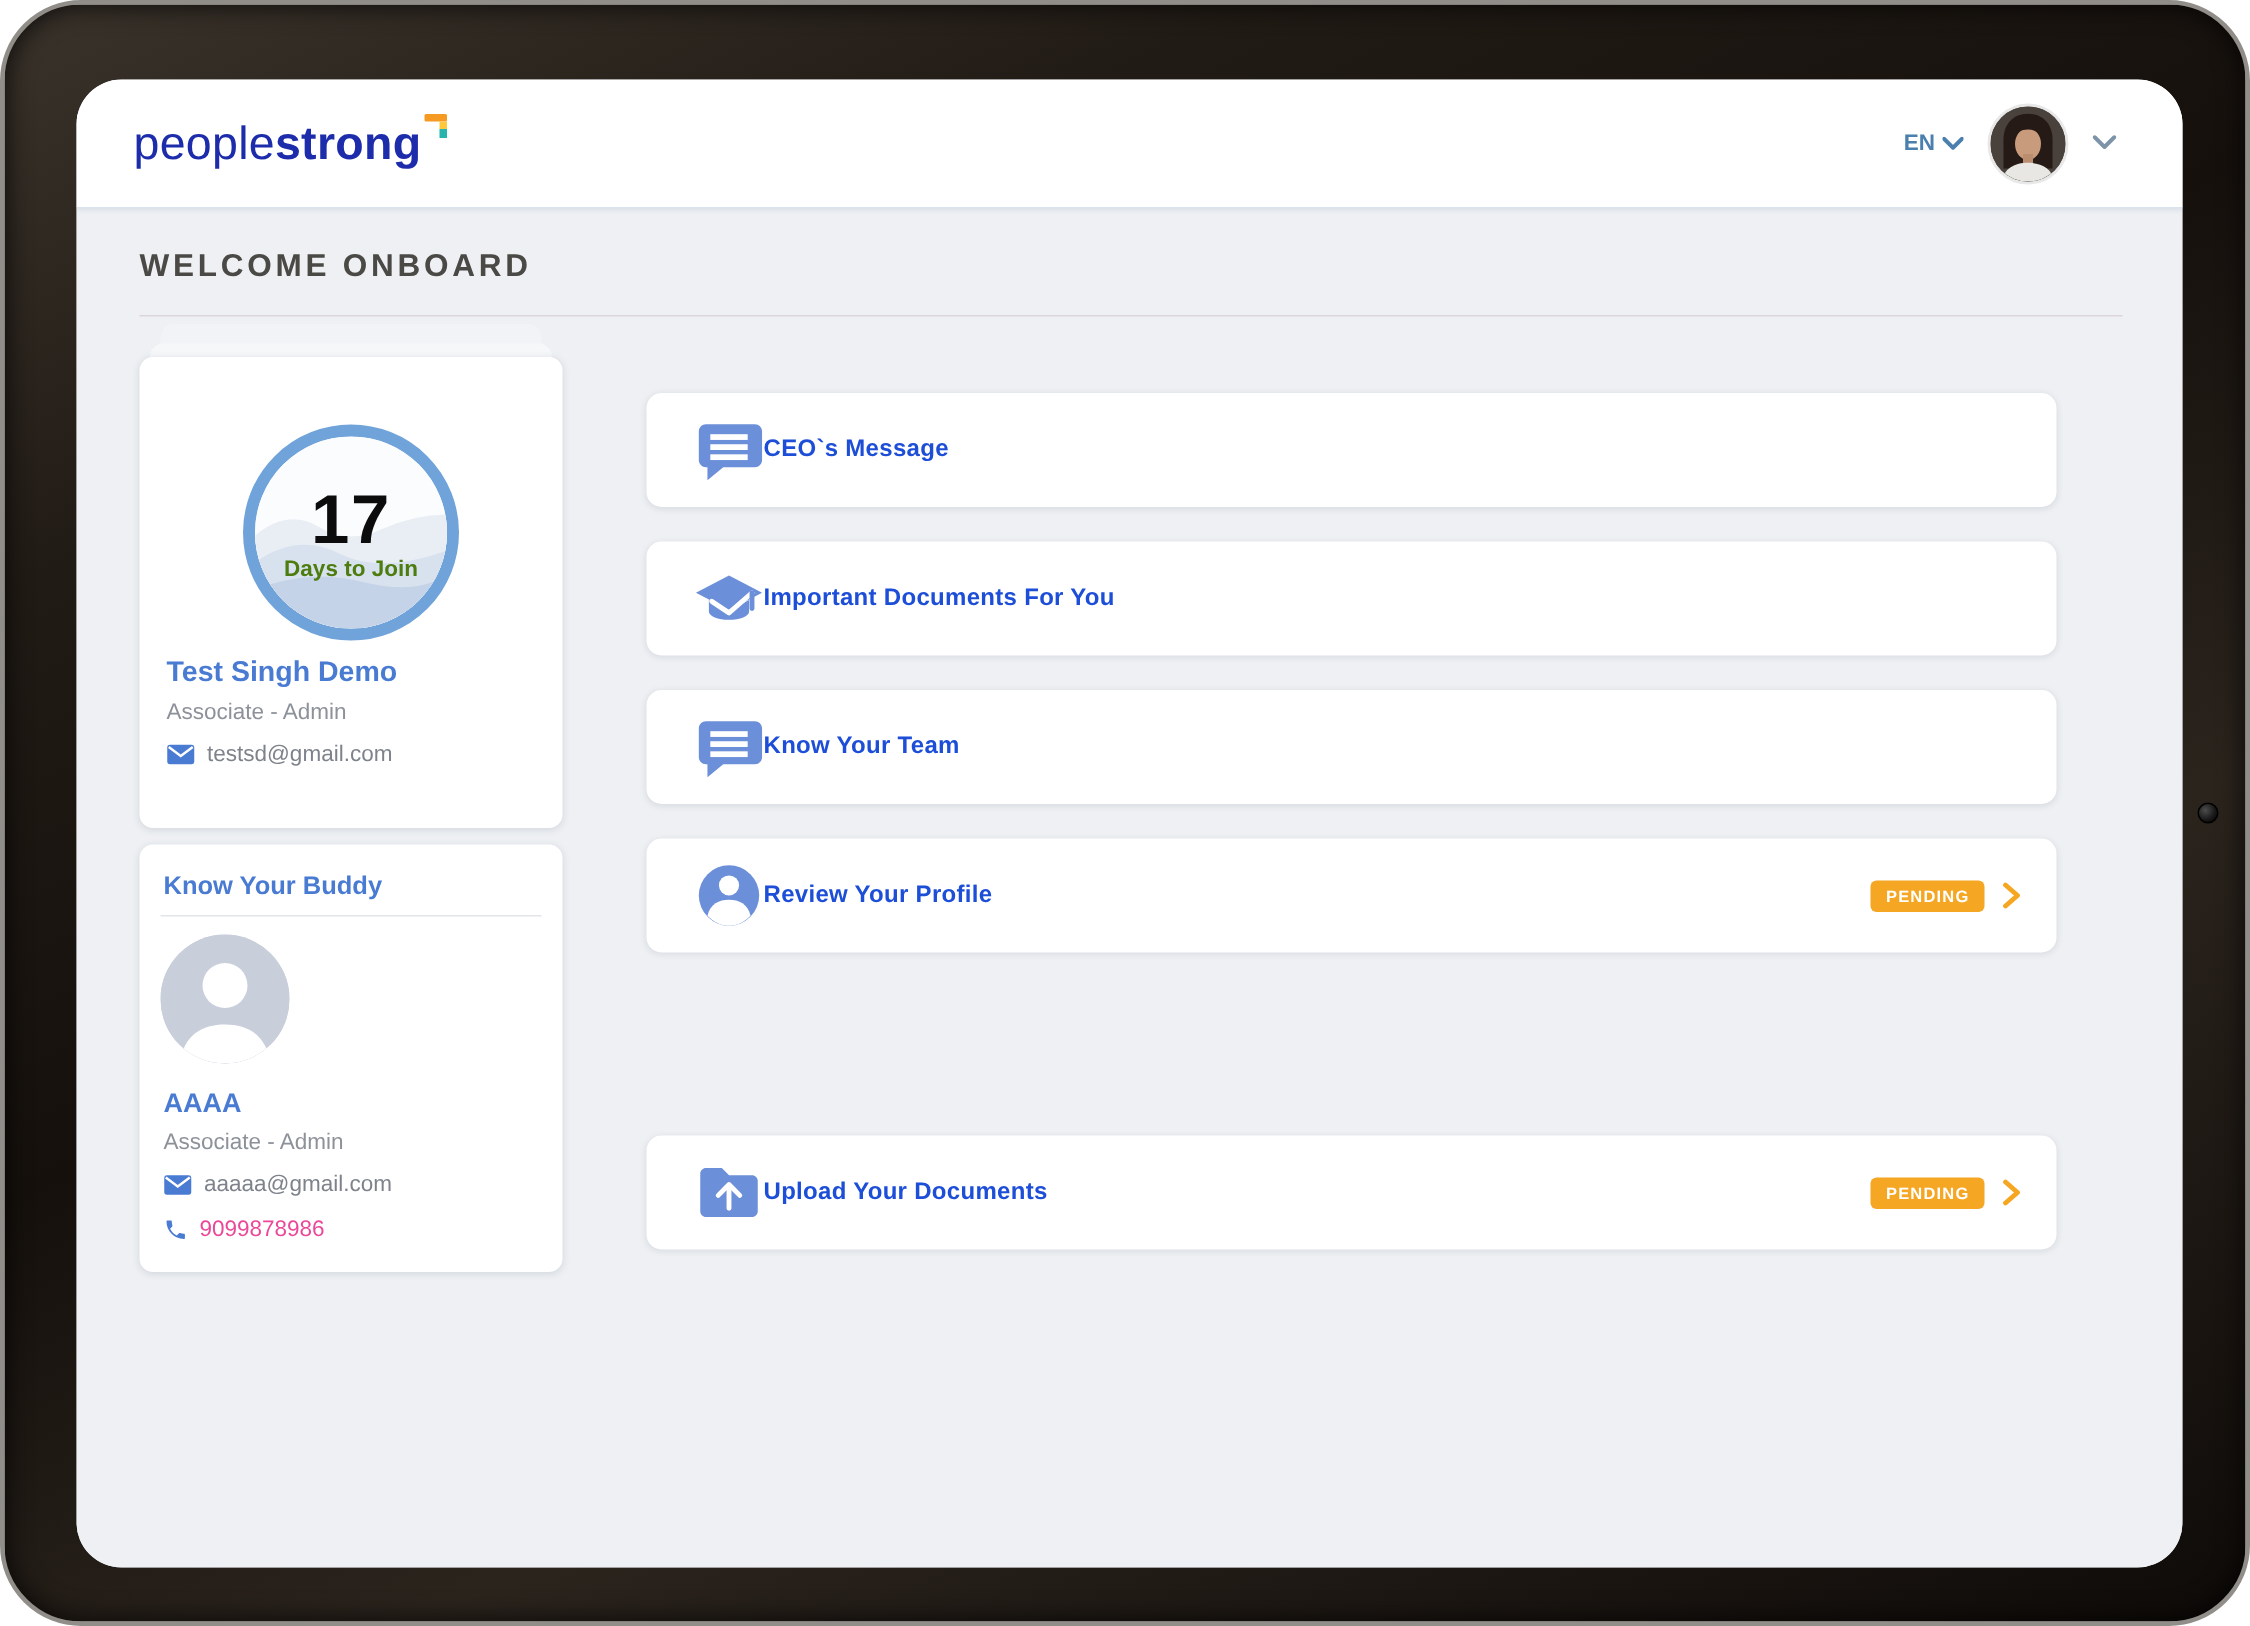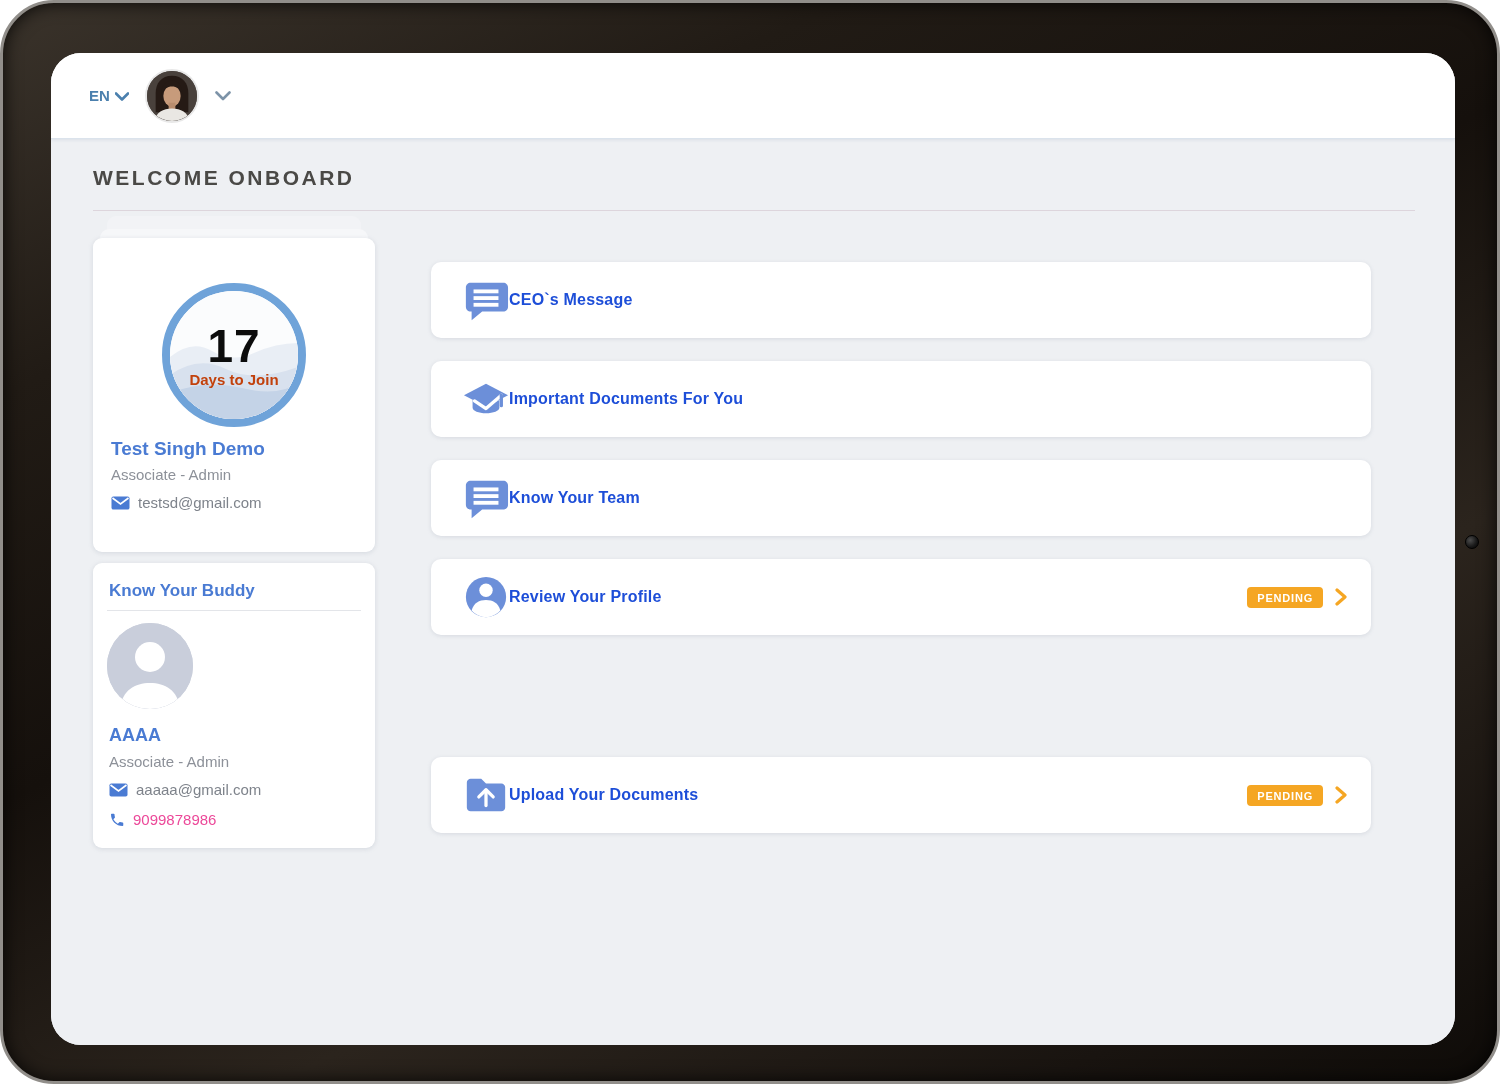--- a/index.html
+++ b/index.html
@@ -63,21 +63,21 @@
   .profile-card { left:42px; top:100px; width:282px; height:314px; }
   .buddy-card   { left:42px; top:425px; width:282px; height:285px; }
 
   
   .days-circle {
     position:absolute; left:50%; margin-left:-72px; top:45px; width:144px; height:144px; border-radius:50%;
     border:8px solid #6fa3d9; overflow:hidden; background:#fbfcfd;
   }
   .days-circle svg { position:absolute; left:0; top:0; }
   .days-num { position:absolute; left:0; right:0; top:28px; text-align:center; font-size:46px; font-weight:700; color:#0c0c0c; letter-spacing:1px; }
-  .days-label { position:absolute; left:0; right:0; top:80px; text-align:center; font-size:15px; font-weight:700; color:#c2410c; }
+  .days-label { position:absolute; left:0; right:0; top:80px; text-align:center; font-size:15px; font-weight:700; color:#4d7c0f; }
 
   .p-name { position:absolute; left:18px; top:200px; font-size:19px; font-weight:700; color:#4a7bd3; }
   .p-role { position:absolute; left:18px; top:228px; font-size:15px; color:#8d9199; }
   .p-email { position:absolute; left:18px; top:256px; display:flex; align-items:center; gap:8px; font-size:15px; color:#7e838b; }
 
   .b-title { position:absolute; left:16px; top:18px; font-size:17px; font-weight:700; color:#4a7bd3; }
   .b-rule  { position:absolute; left:14px; right:14px; top:47px; border-bottom:1px solid #e3e5e9; }
   .b-avatar { position:absolute; left:14px; top:60px; width:86px; height:86px; border-radius:50%; background:#c9cedb; overflow:hidden; }
   .b-name { position:absolute; left:16px; top:162px; font-size:18px; font-weight:700; color:#4a7bd3; }
   .b-role { position:absolute; left:16px; top:190px; font-size:15px; color:#8d9199; }
@@ -100,20 +100,28 @@
 </head>
 <body>
 
 <div class="stage">
   <div class="tablet">
     <div class="camera-dot"></div>
 
     <div class="screen">
 
       <div class="app-header">
+        <div class="logo">
+          <div class="logo-text"><span class="lt1">people</span><span class="lt2">strong</span></div>
+          <div class="logo-mark">
+            <div class="bar"></div>
+              <div class="sq1"></div>
+              <div class="sq2"></div>
+          </div>
+        </div>
         <div class="header-right">
           <div class="lang">
             <span>EN</span>
             <span class="chev">
               <svg width="14" height="9" viewBox="0 0 14 9">
                   <polyline points="1,1.5 7,7.5 13,1.5" fill="none" stroke="#4b80ae" stroke-width="2.6" stroke-linecap="round" stroke-linejoin="round"></polyline>
                 </svg>
             </span>
           </div>
           <div class="avatar-wrap">

